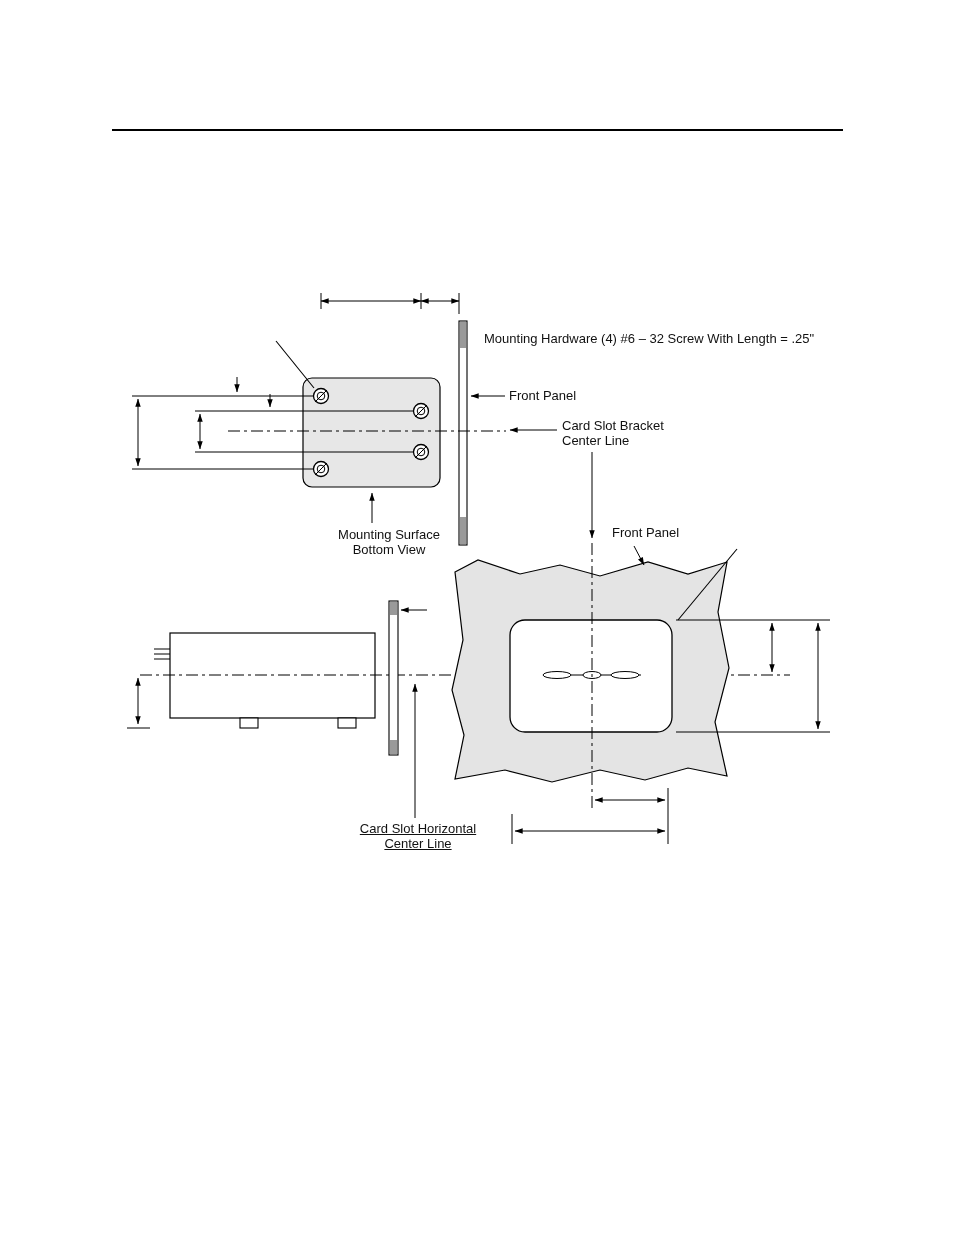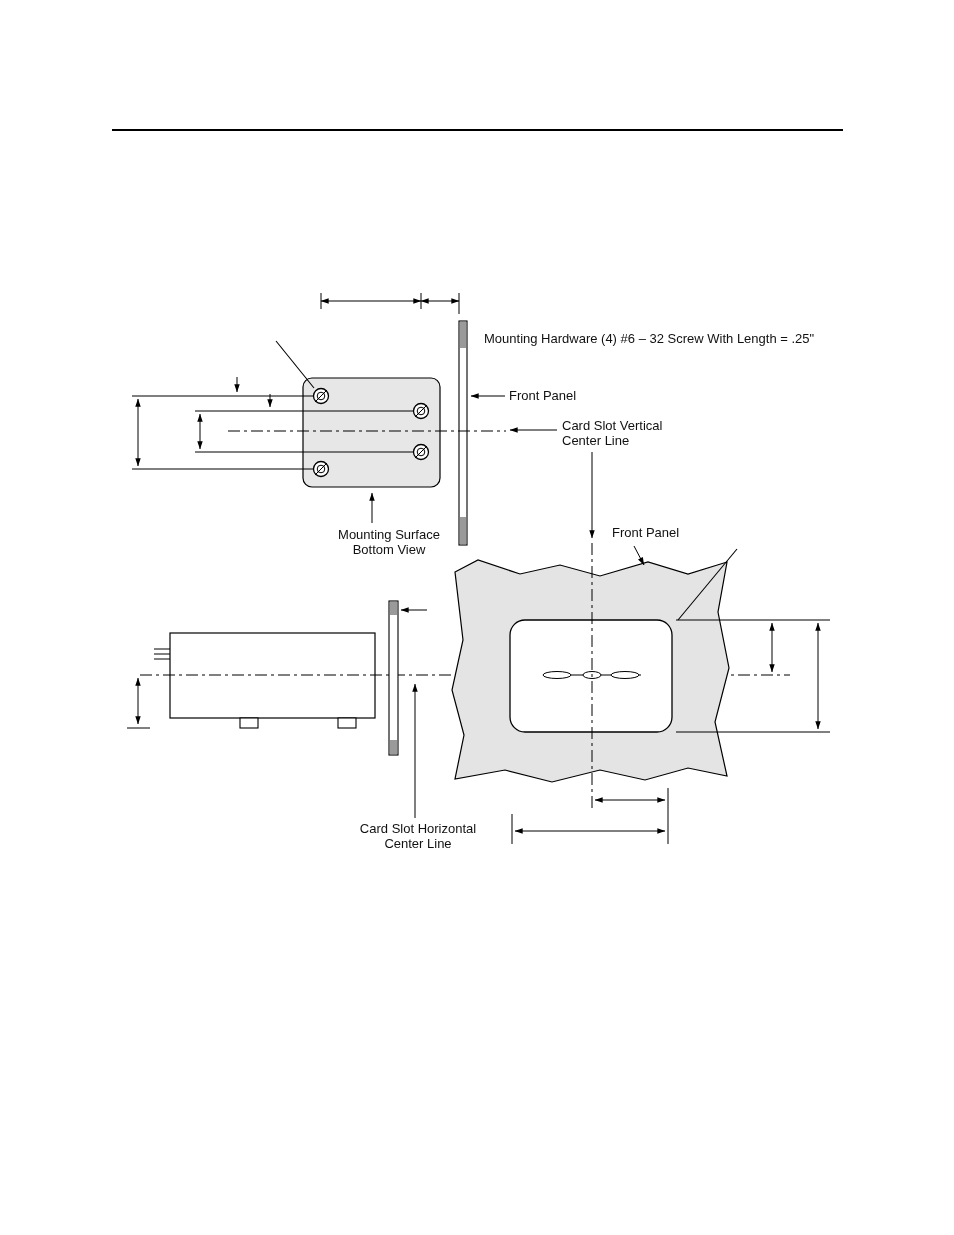--- a/index.html
+++ b/index.html
@@ -154,29 +154,29 @@
     </g>
   </svg>
 
   <div class="label" style="left:484px; top:331px;">
     <span class="line">Mounting Hardware (4) #6 – 32 Screw With Length = .25"</span>
   </div>
 
   <div class="label" style="left:509px; top:388px;">Front Panel</div>
 
   <div class="label" style="left:562px; top:418px;">
-    <span class="line">Card Slot Vertical</span>
+    <span class="line">Card Slot Bracket</span>
     <span class="line">Center Line</span>
   </div>
 
   <div class="label center" style="left:389px; top:527px;">
     <span class="line">Mounting Surface</span>
     <span class="line">Bottom View</span>
   </div>
 
   <div class="label" style="left:612px; top:525px;">Front Panel</div>
 
-  <div class="label center" style="left:418px; top:821px;">
+  <div class="label center" style="left:418px; top:821px;text-decoration:underline;">
     <span class="line">Card Slot Horizontal</span>
     <span class="line">Center Line</span>
   </div>
 
 </div>
 
 </body></html>

